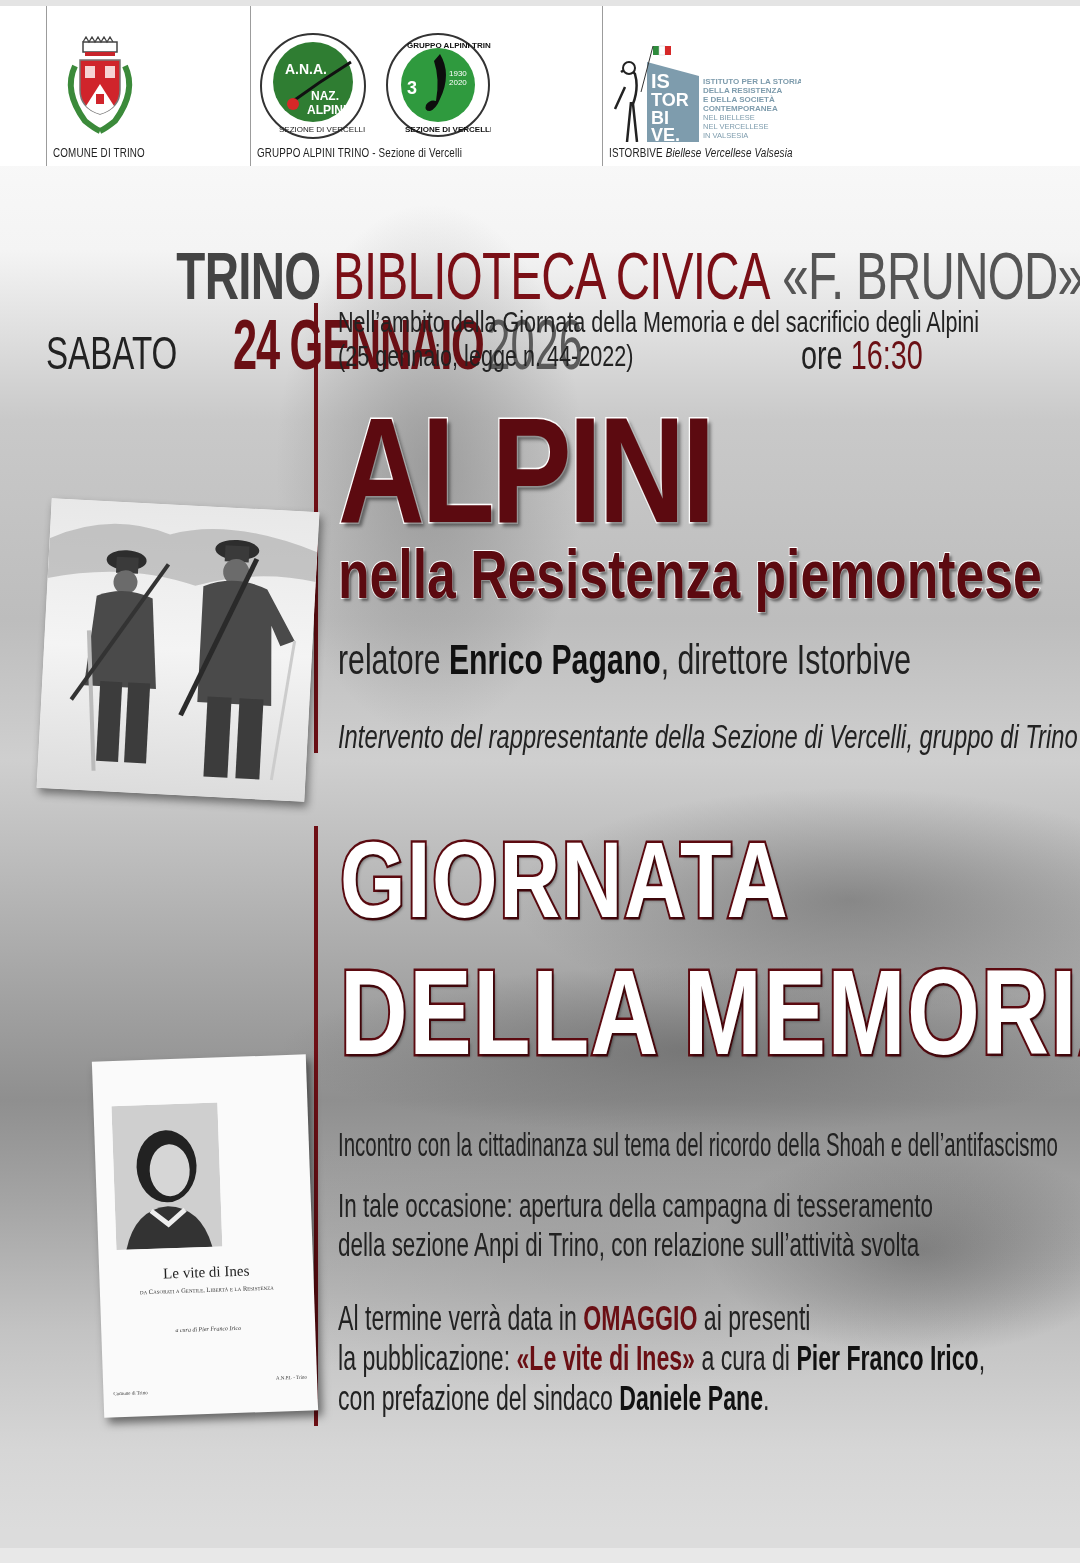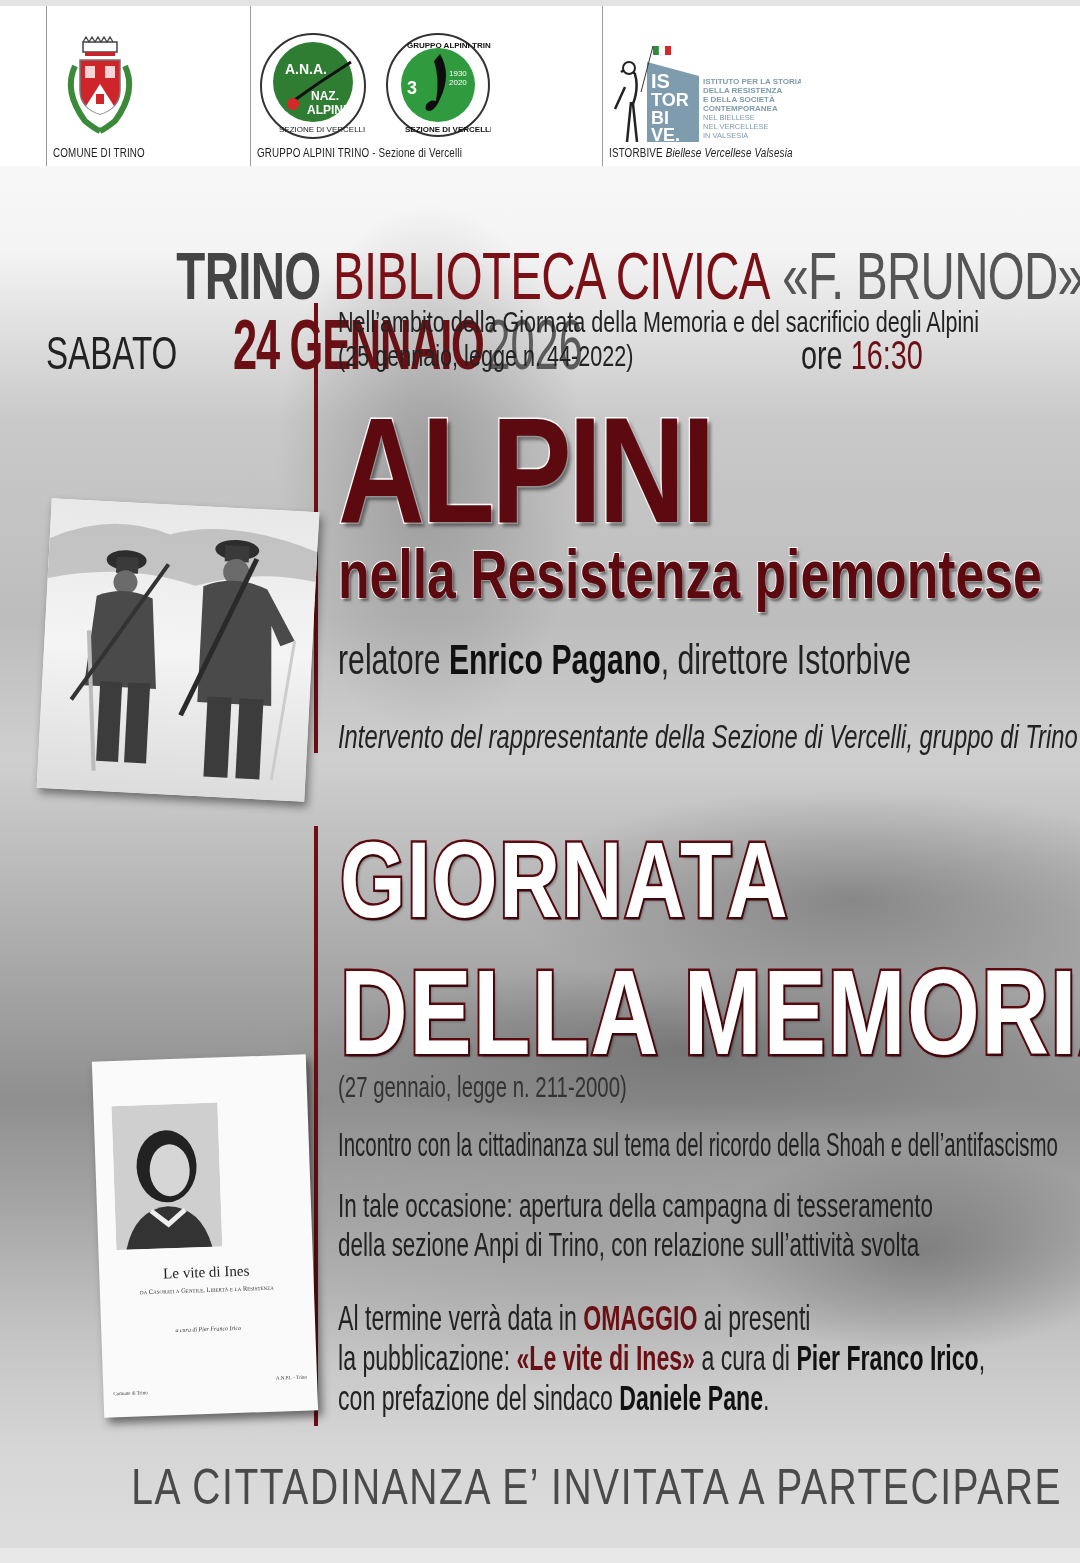--- a/index.html
+++ b/index.html
@@ -243,23 +243,20 @@
   <div class="text-block" style="top:718px;">
     <div class="cond" style="transform:scaleX(0.72); font-size:33px; font-style:italic;">Intervento del rappresentante della Sezione di Vercelli, gruppo di Trino</div>
   </div>
 
   <div class="vline" style="left:314px; top:826px; height:600px;"></div>
 
 
   <div class="memoria-title cond" style="top:826px; font-size:108px; transform:scaleX(0.78);">GIORNATA</div>
   <div class="memoria-title cond" style="top:952px; font-size:120px; transform:scaleX(0.78);">DELLA MEMORIA</div>
 
-  <div class="text-block" style="top:1070px;">
-    <div class="cond" style="transform:scaleX(0.68); font-size:30px; color:#333;">(27 gennaio, legge n. 211-2000)</div>
-  </div>
 
   <div class="text-block" style="top:1126px;">
     <div class="cond" style="transform:scaleX(0.62); font-size:33px;">Incontro con la cittadinanza sul tema del ricordo della Shoah e dell’antifascismo</div>
   </div>
 
   <div class="text-block" style="top:1186px;">
     <div class="cond" style="transform:scaleX(0.66); font-size:34px; display:block;">In tale occasione: apertura della campagna di tesseramento</div>
     <div class="cond" style="transform:scaleX(0.66); font-size:34px; display:block;">della sezione Anpi di Trino, con relazione sull’attività svolta</div>
   </div>
 
@@ -283,18 +280,15 @@
       <path d="M10 144 q10 -40 43 -42 q33 2 43 42 z" fill="#333"></path>
       <path d="M36 106 l17 14 l17 -14" stroke="#eee" stroke-width="5" fill="none"></path>
     </svg>
     <div style="position:absolute; left:0; width:214px; top:206px; text-align:center; font-family:'Liberation Serif', serif; font-size:15px; color:#222;">Le vite di Ines</div>
     <div style="position:absolute; left:0; width:214px; top:228px; text-align:center; font-family:'Liberation Serif', serif; font-size:6.5px; color:#333; font-variant:small-caps;">da Casorati a Gentile, Libertà e la Resistenza</div>
     <div style="position:absolute; left:0; width:214px; top:268px; text-align:center; font-family:'Liberation Serif', serif; font-size:6px; font-style:italic; color:#333;">a cura di Pier Franco Irico</div>
     <div style="position:absolute; left:10px; top:330px; font-family:'Liberation Serif', serif; font-size:5px; color:#333;">Comune di Trino</div>
     <div style="position:absolute; right:10px; top:320px; font-family:'Liberation Serif', serif; font-size:5px; color:#333;">A.N.P.I. - Trino</div>
   </div>
 
-  <div class="footer-text">
-    <span class="inner">LA CITTADINANZA E’ INVITATA A PARTECIPARE</span>
-  </div>
 
   <div class="bottom-strip"></div>
 </div>
 
 </body></html>

